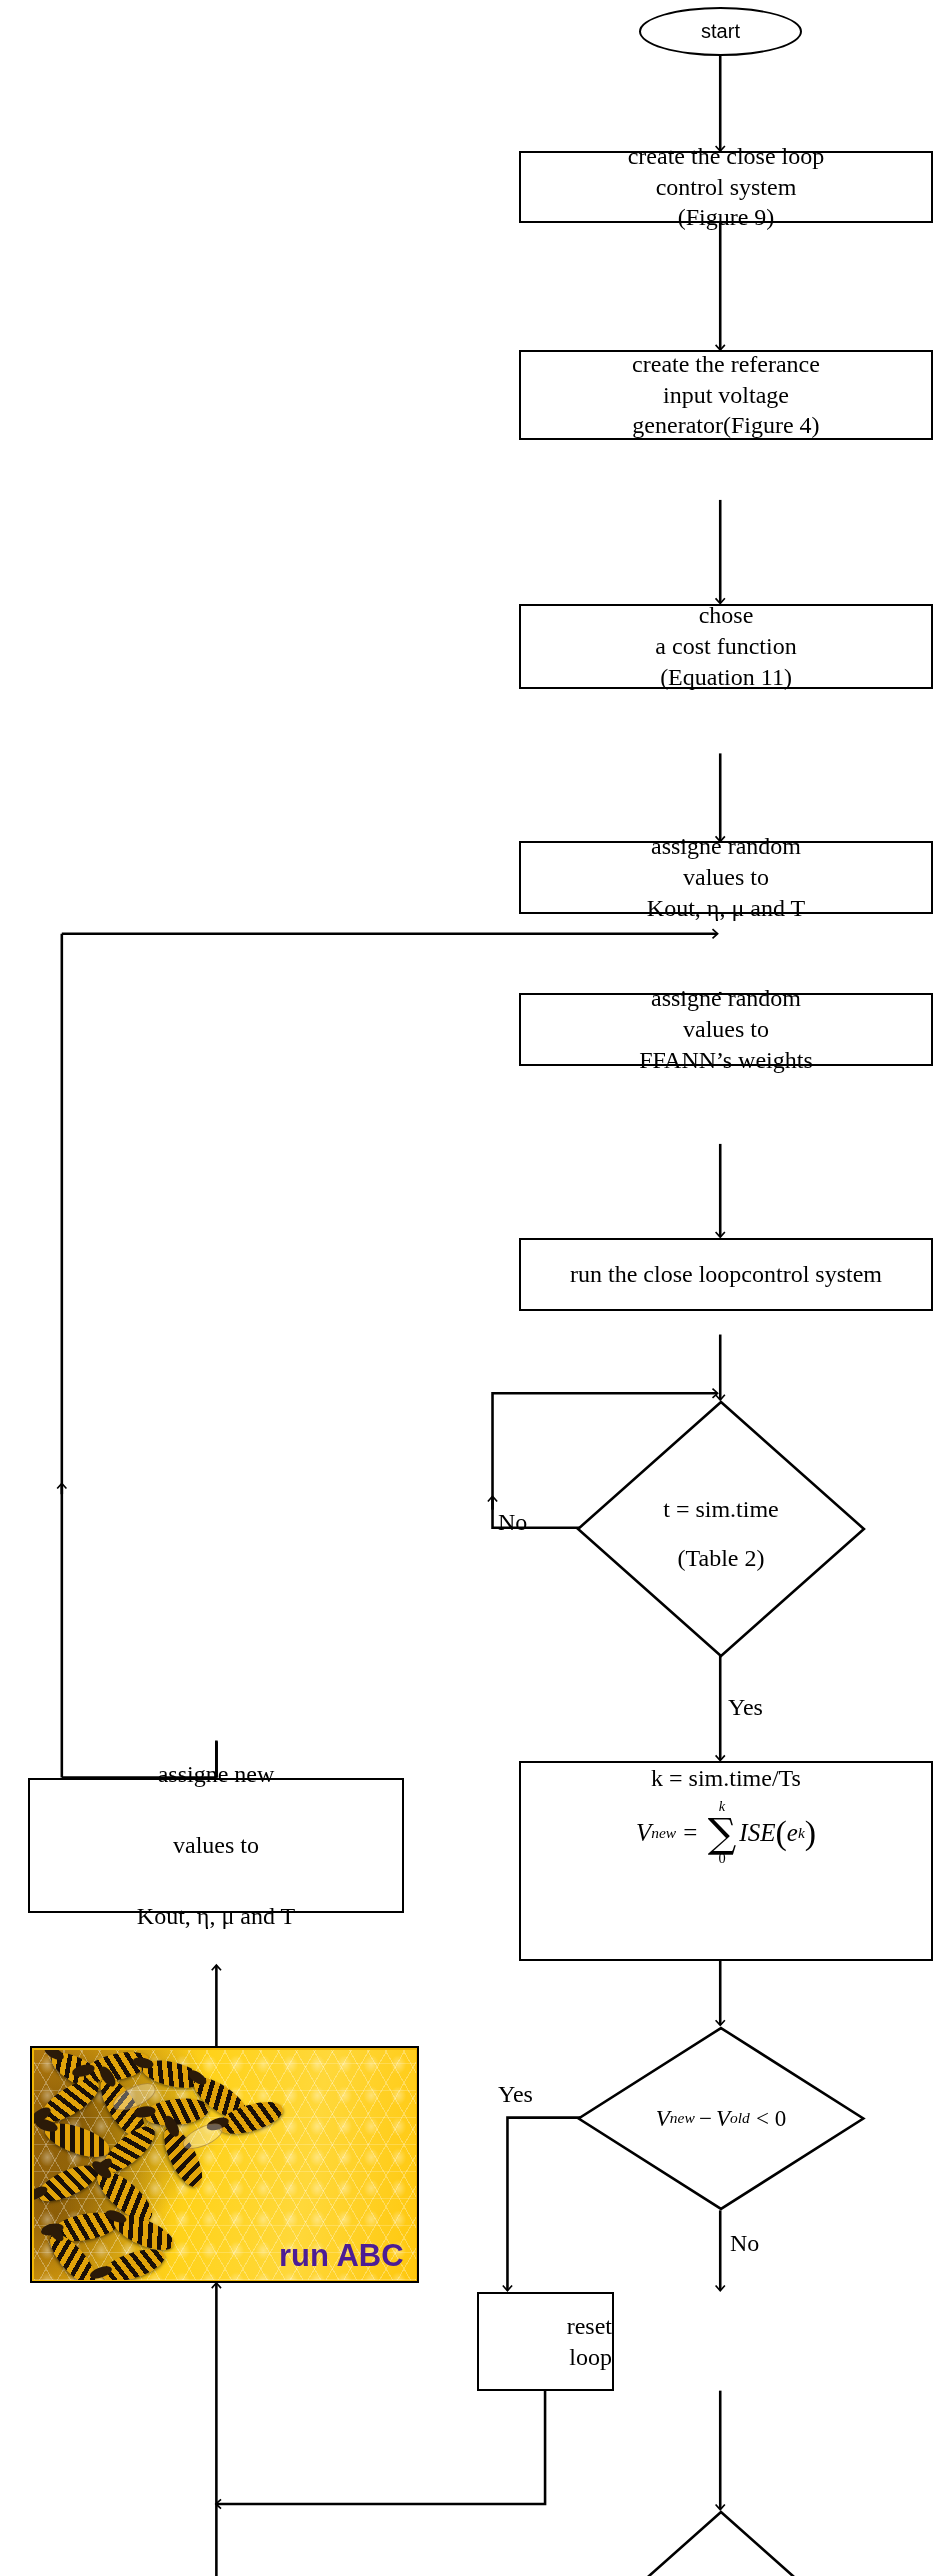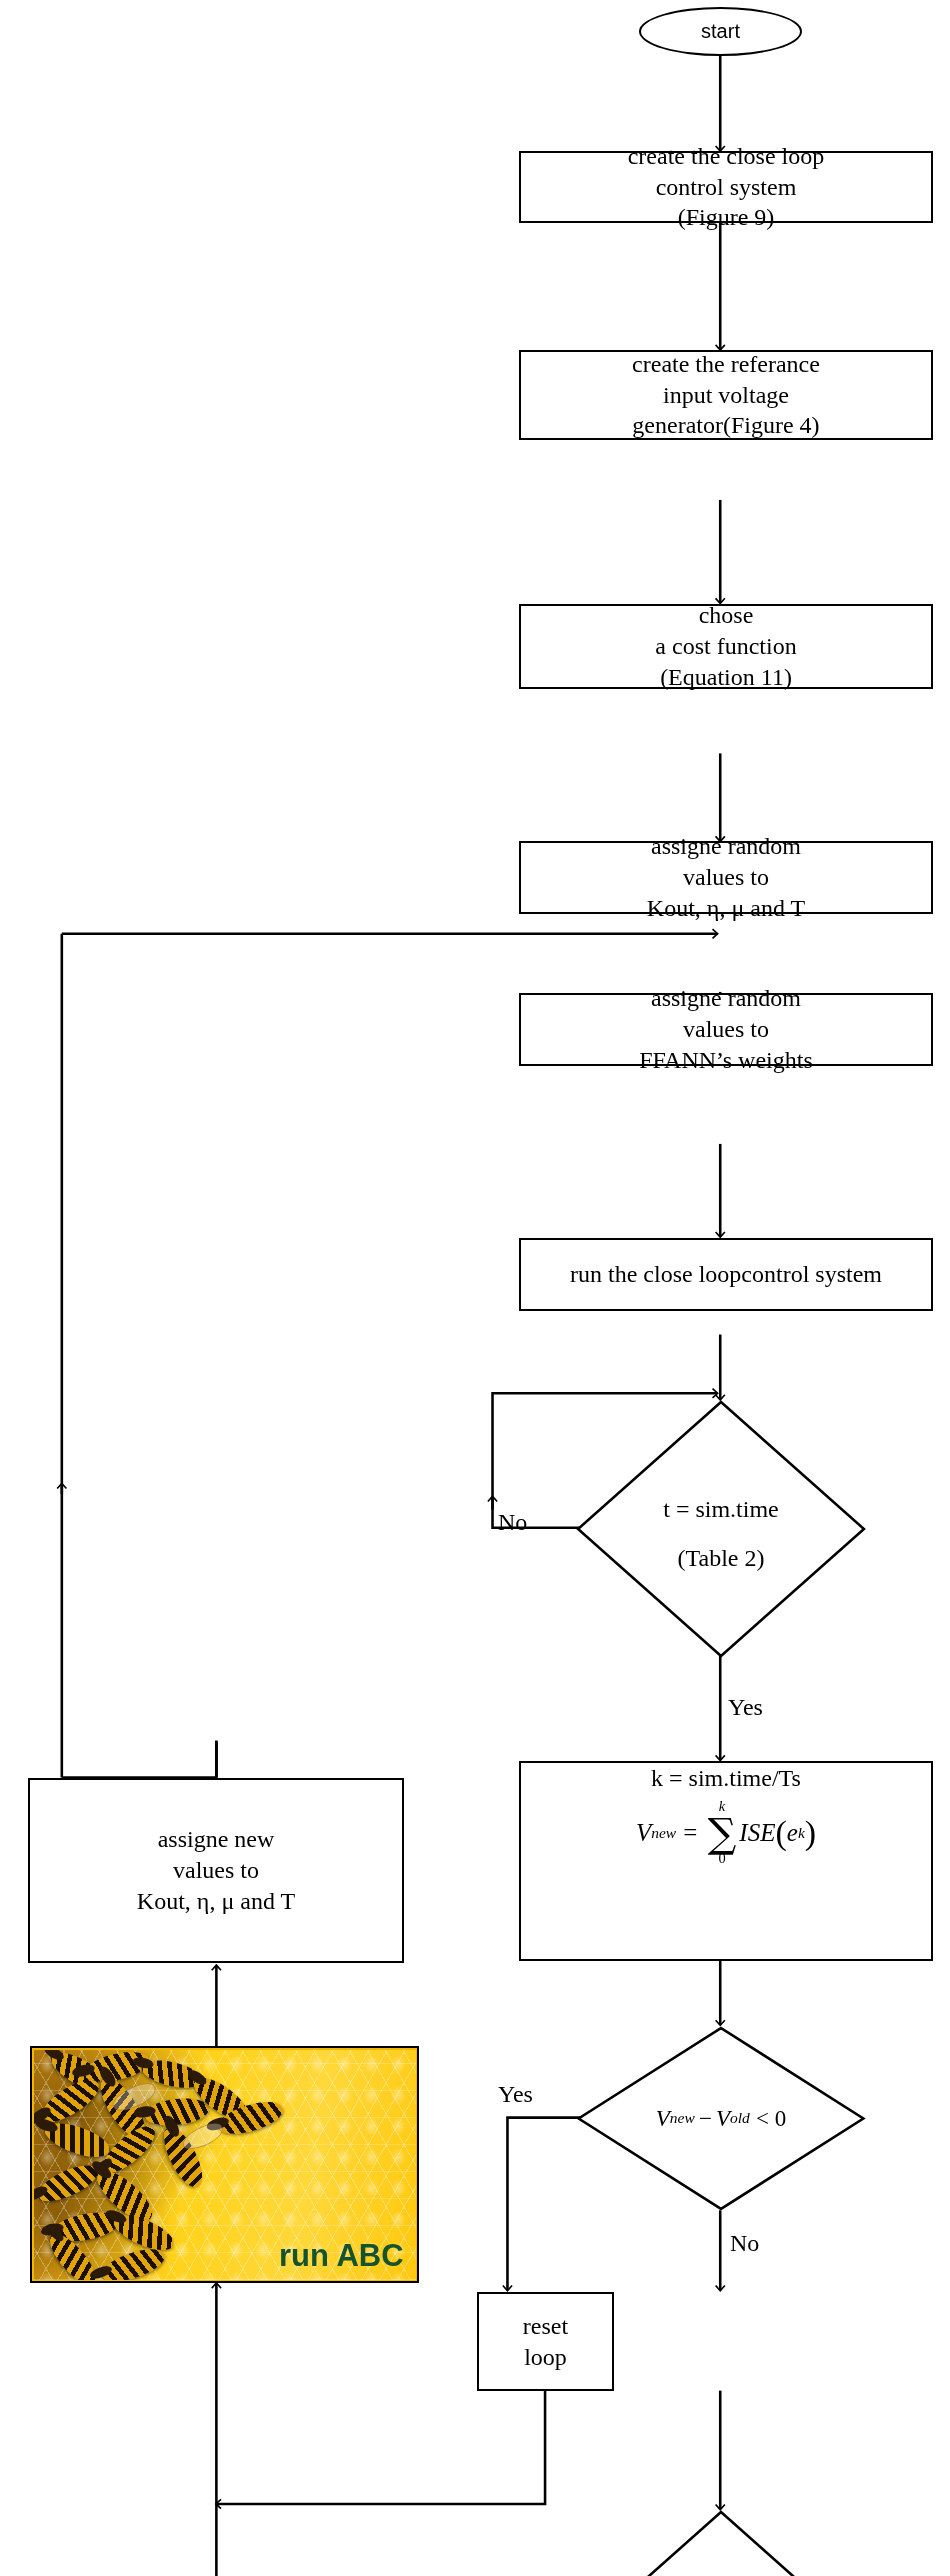--- a/index.html
+++ b/index.html
@@ -144,21 +144,21 @@
     background:rgba(255,255,255,.30);
     border:0.5px solid rgba(120,80,20,.45);
     transform:rotate(-22deg);
   }
   .run-abc{
     position:absolute;
     right:13.4px; bottom:7.2px;
     font-family:"Liberation Sans","DejaVu Sans",sans-serif;
     font-weight:bold;
     font-size:31px;
-    color:#14532d;
+    color:#4c1d95;
     letter-spacing:0px;
     z-index:5;
   }
 </style>
 </head>
 <body>
 
 <div id="canvas">
 
   <svg id="wires" viewBox="0 0 1844 5935">
@@ -299,21 +299,21 @@
         <span>V</span>
           <span class="sub">new</span>
         <span style="font-style:normal;margin:0 4.1px;">−</span>
         <span>V</span>
           <span class="sub">old</span>
         <span style="font-style:normal;margin-left:6.2px;">&lt; 0</span>
       </span>
     </div>
   </div>
 
-  <div class="node rect" style="left:28px;top:1778px;width:376px;height:185px;flex-direction:column;">
+  <div class="node rect" style="left:28px;top:1778px;width:376px;height:135px;flex-direction:column;gap:40px;">
     <span>assigne new</span>
     <span>values to</span>
     <span>Kout, η, μ and T</span>
   </div>
 
   <div class="bee-node" style="left:30px;top:2046px;width:389px;height:237px;">
     <div class="bee-inner">
       <div class="comb"></div>
 
       <div class="bee" style="left:14.4px;top:9.3px;width:62px;height:25px;transform:rotate(28deg);"></div>
@@ -332,21 +332,21 @@
       <div class="bee" style="left:18.5px;top:164px;width:67px;height:26px;transform:rotate(-12deg);"></div>
       <div class="bee" style="left:77px;top:170px;width:65px;height:25px;transform:rotate(22deg);"></div>
       <div class="bee" style="left:7.2px;top:197px;width:63px;height:24px;transform:rotate(48deg);"></div>
       <div class="bee" style="left:66px;top:203px;width:66px;height:25px;transform:rotate(-20deg);"></div>
       <div class="bee-wing" style="left:77px;top:37px;width:44px;height:17.5px;"></div>
       <div class="bee-wing" style="left:147px;top:77px;width:41px;height:16.5px;"></div>
     </div>
     <div class="run-abc">run ABC</div>
   </div>
 
-  <div class="node rect" style="left:477px;top:2292px;width:137px;height:99px;flex-direction:column;">
+  <div class="node rect" style="left:477px;top:2292px;width:137px;height:99px;flex-direction:column;align-items:flex-end;">
     <span>reset</span>
     <span>loop</span>
   </div>
 
 
   <div class="diamond-wrap" style="left:576px;top:2510px;width:290px;height:258px;">
     <svg width="290" height="258" viewBox="0 0 562 500">
       <polygon points="281,4 558,250 281,496 4,250" fill="#fff" stroke="#000" stroke-width="5"></polygon>
     </svg>
     <div class="diamond-label dlabel-offset">

